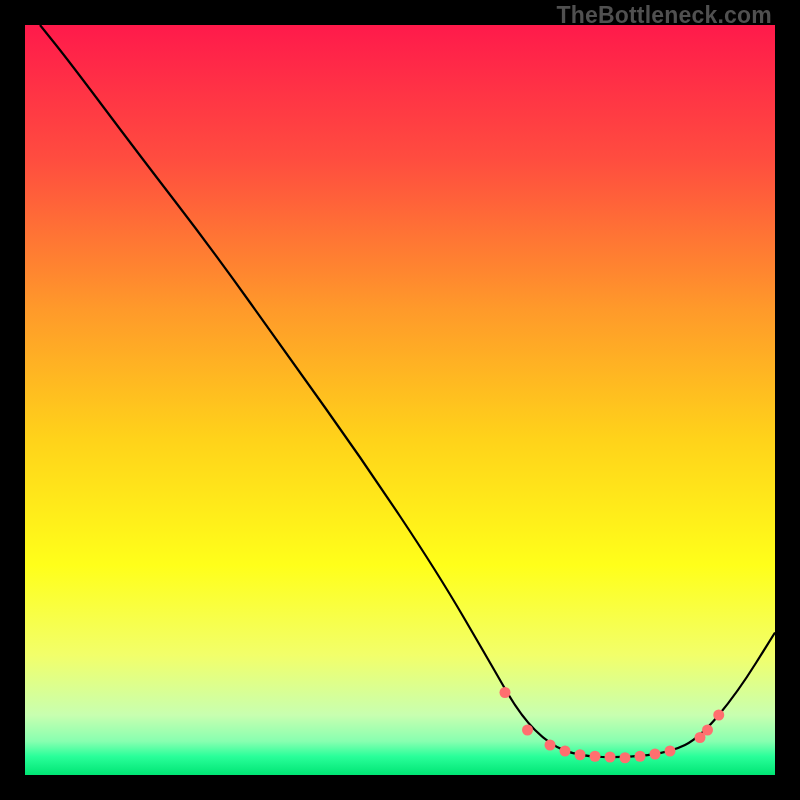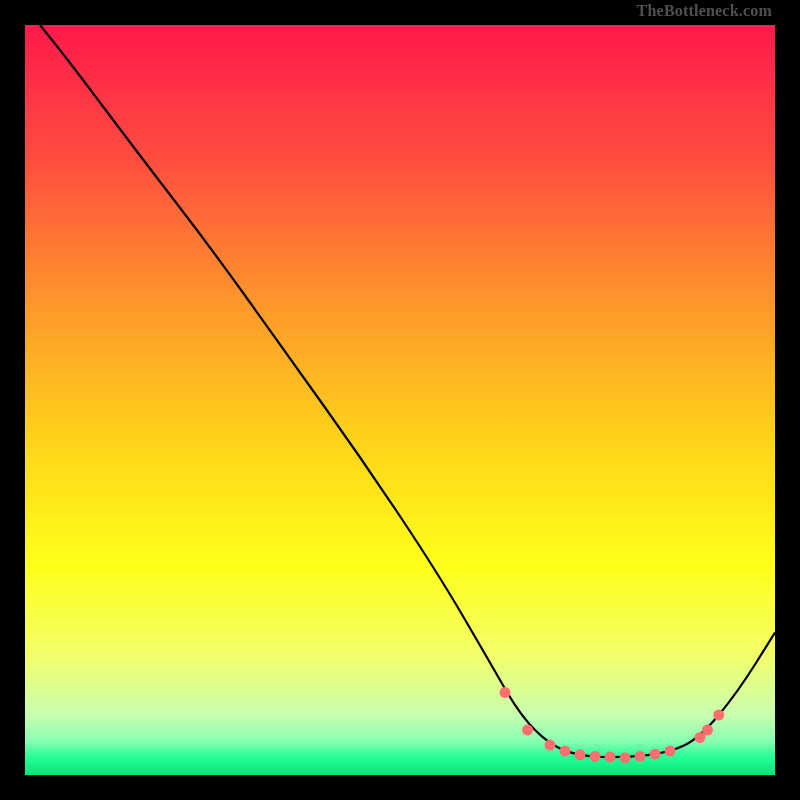--- a/index.html
+++ b/index.html
@@ -16,22 +16,22 @@
     position: absolute;
     left: 0;
     top: 0;
     width: 750px;
     height: 750px;
   }
   .watermark {
     position: absolute;
     top: 2px;
     right: 28px;
-    font-family: Liberation Serif, serif;
-    font-size: 16px;
+    font-family: Liberation Sans, sans-serif;
+    font-size: 23px;
     font-weight: bold;
     color: #505050;
     letter-spacing: 0.2px;
   }
   svg { display: block; }
 </style>
 </head>
 <body>
 
 <div class="frame">

